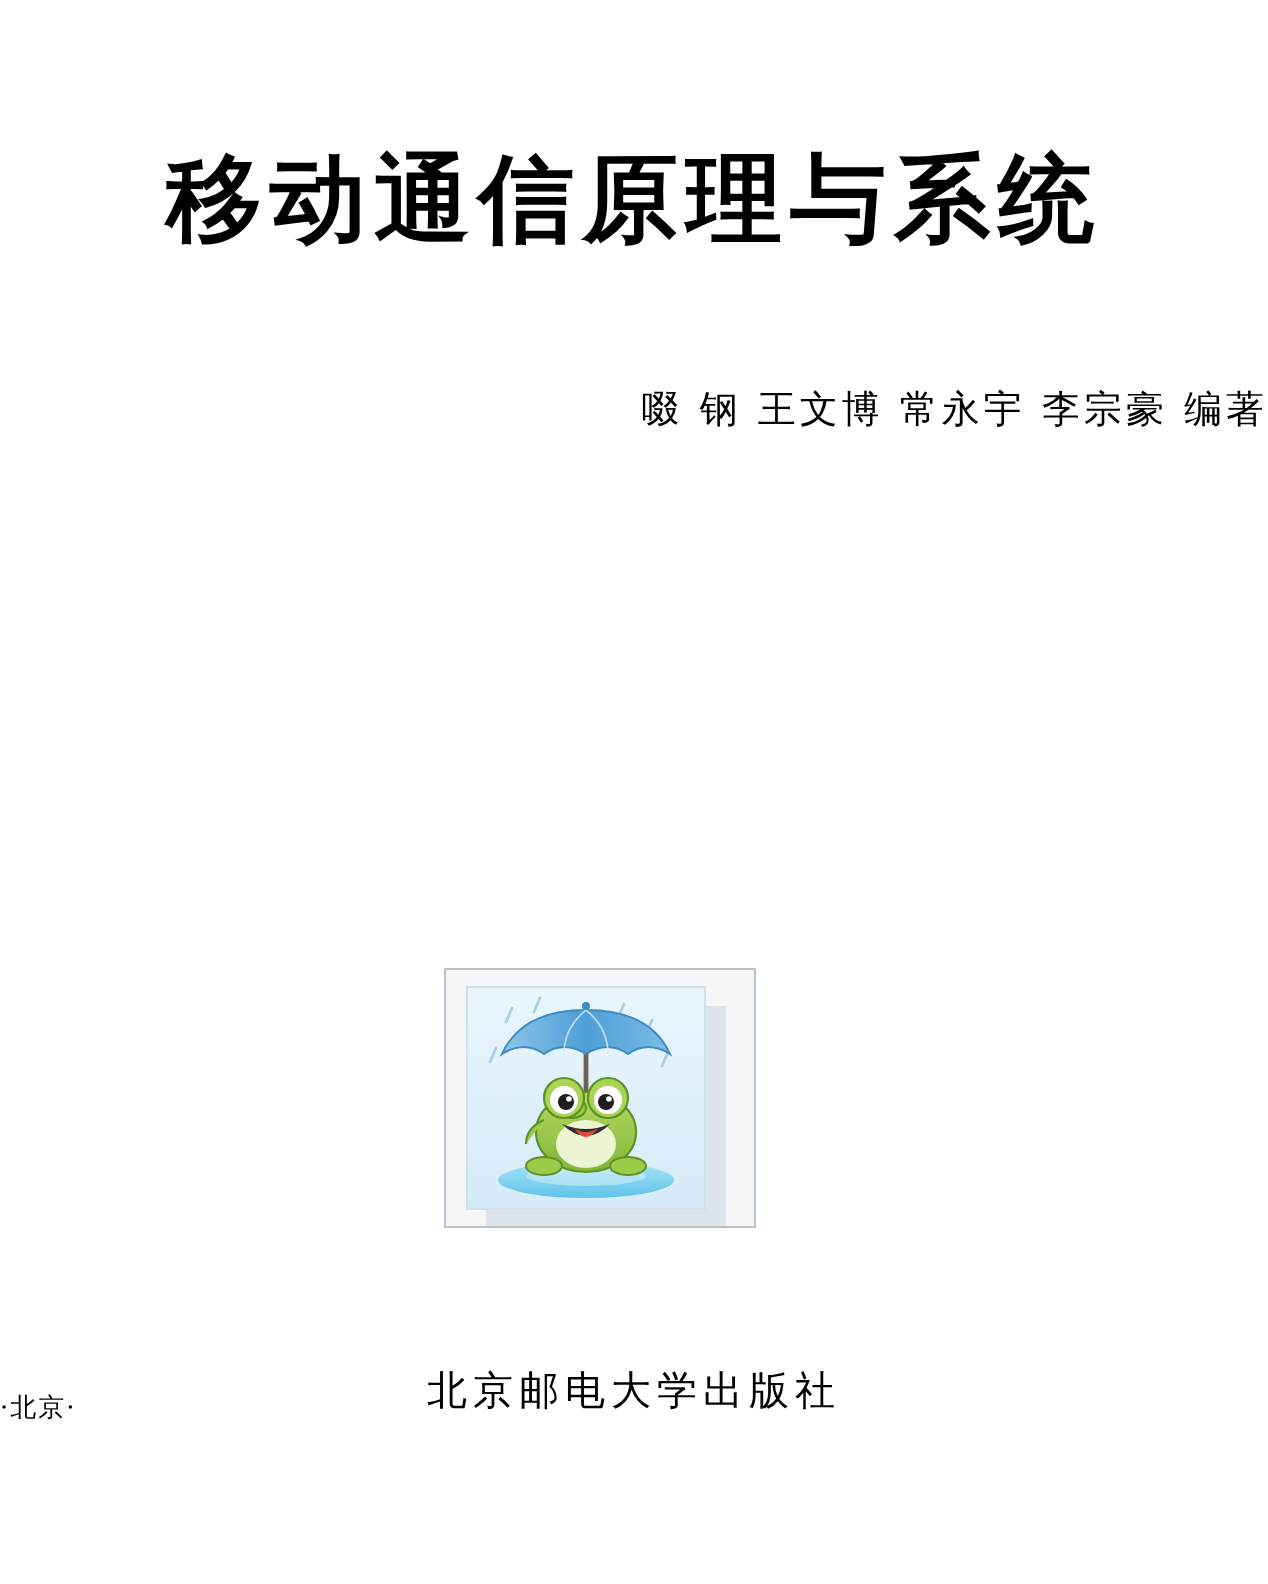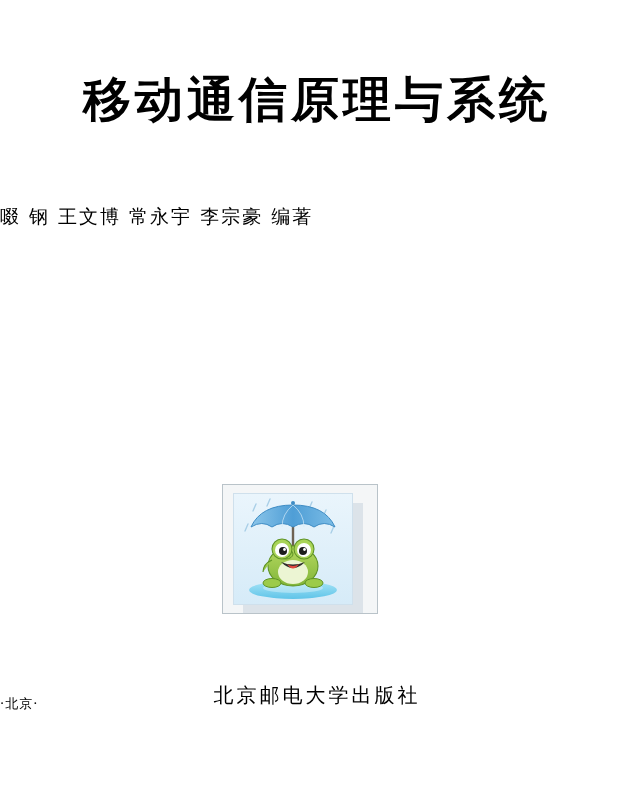--- a/index.html
+++ b/index.html
@@ -29,24 +29,24 @@
     text-align: center;
     font-family: "DejaVu Serif", "Liberation Serif", serif;
     font-size: 48px;
     font-weight: 700;
     letter-spacing: 4px;
     color: #000000;
     white-space: nowrap;
   }
   .authors {
     position: absolute;
-    top: 204px;
+    top: 192px;
     left: 0;
     width: 634px;
-    text-align: left;
+    text-align: right;
     font-family: "DejaVu Serif", "Liberation Serif", serif;
     font-size: 19px;
     font-weight: 400;
     letter-spacing: 2px;
     color: #000000;
     white-space: nowrap;
   }
   .logo-frame {
     position: absolute;
     top: 484px;

